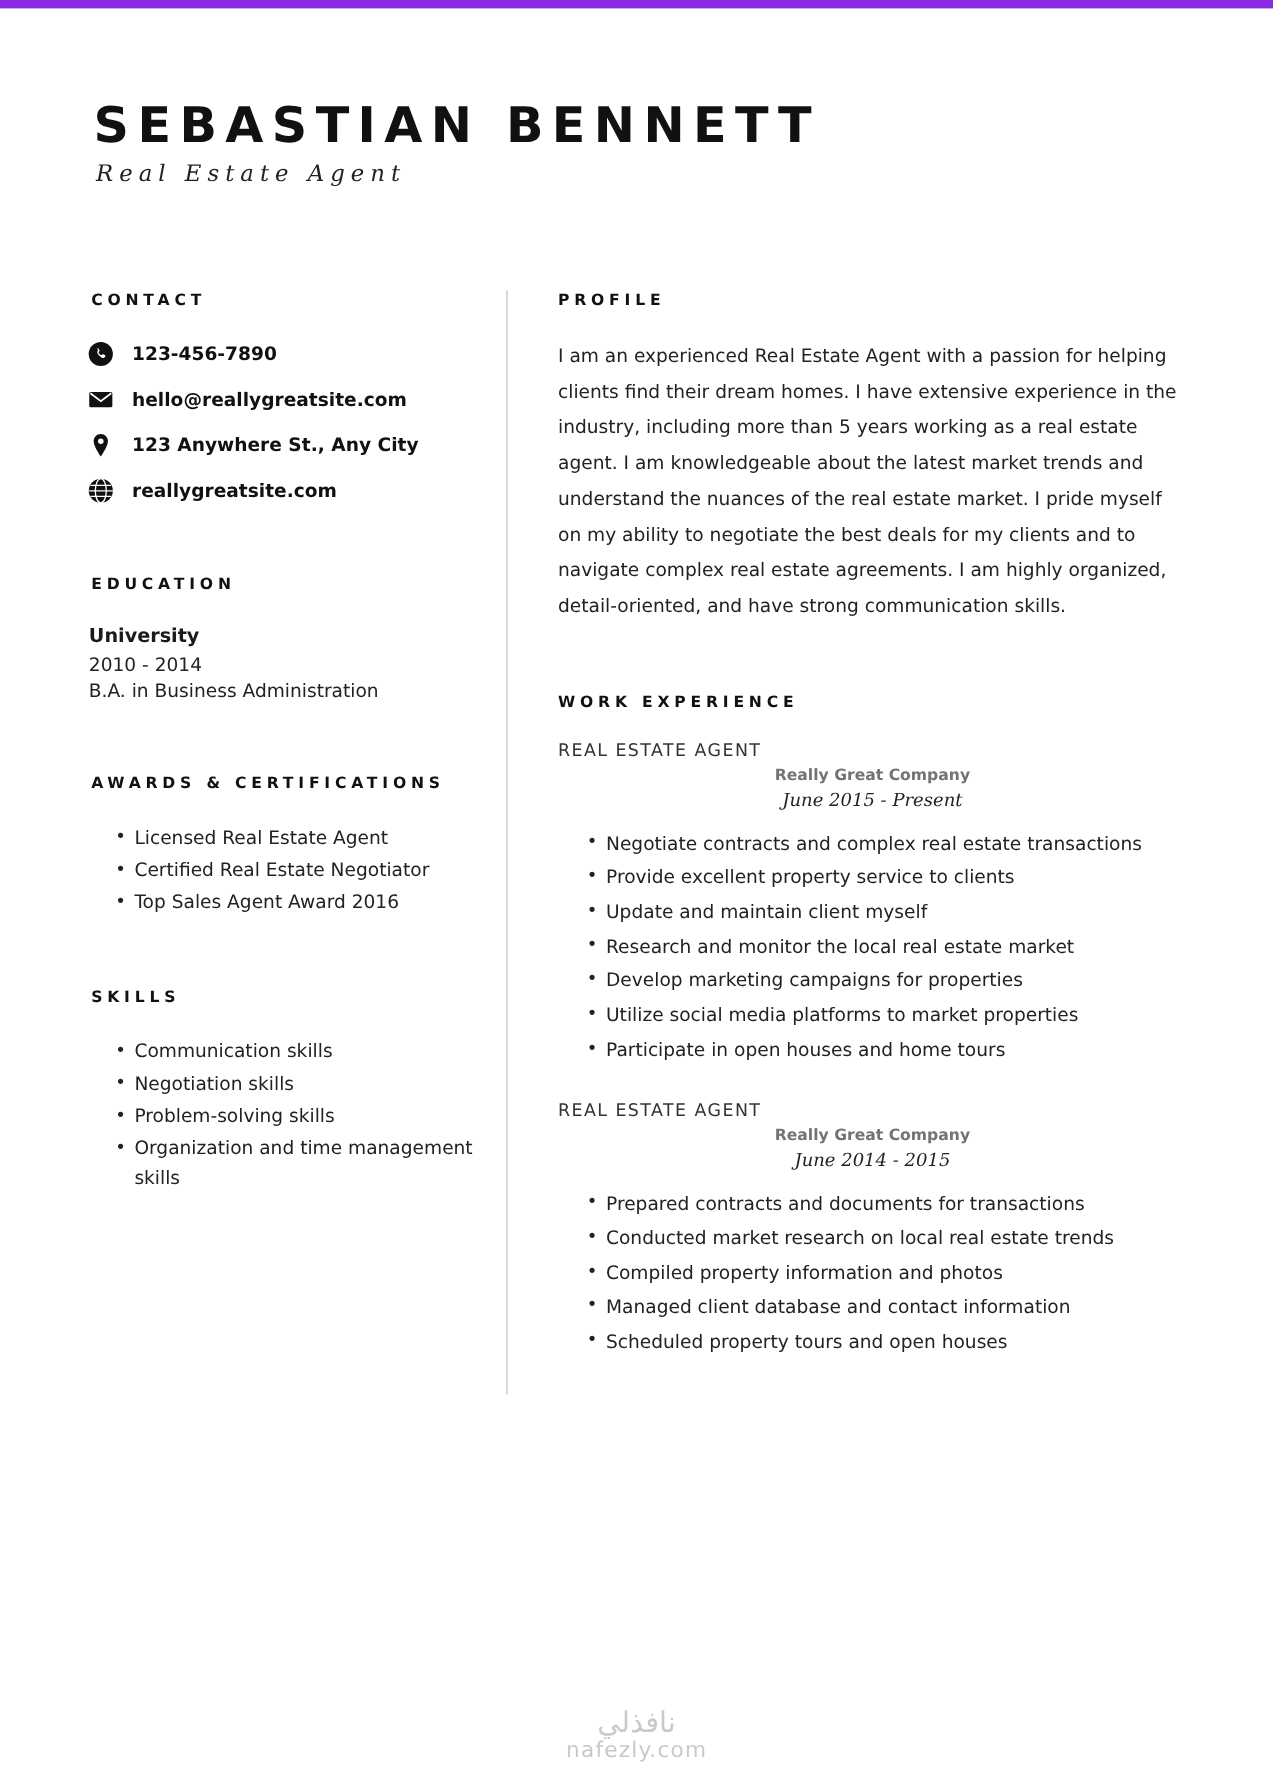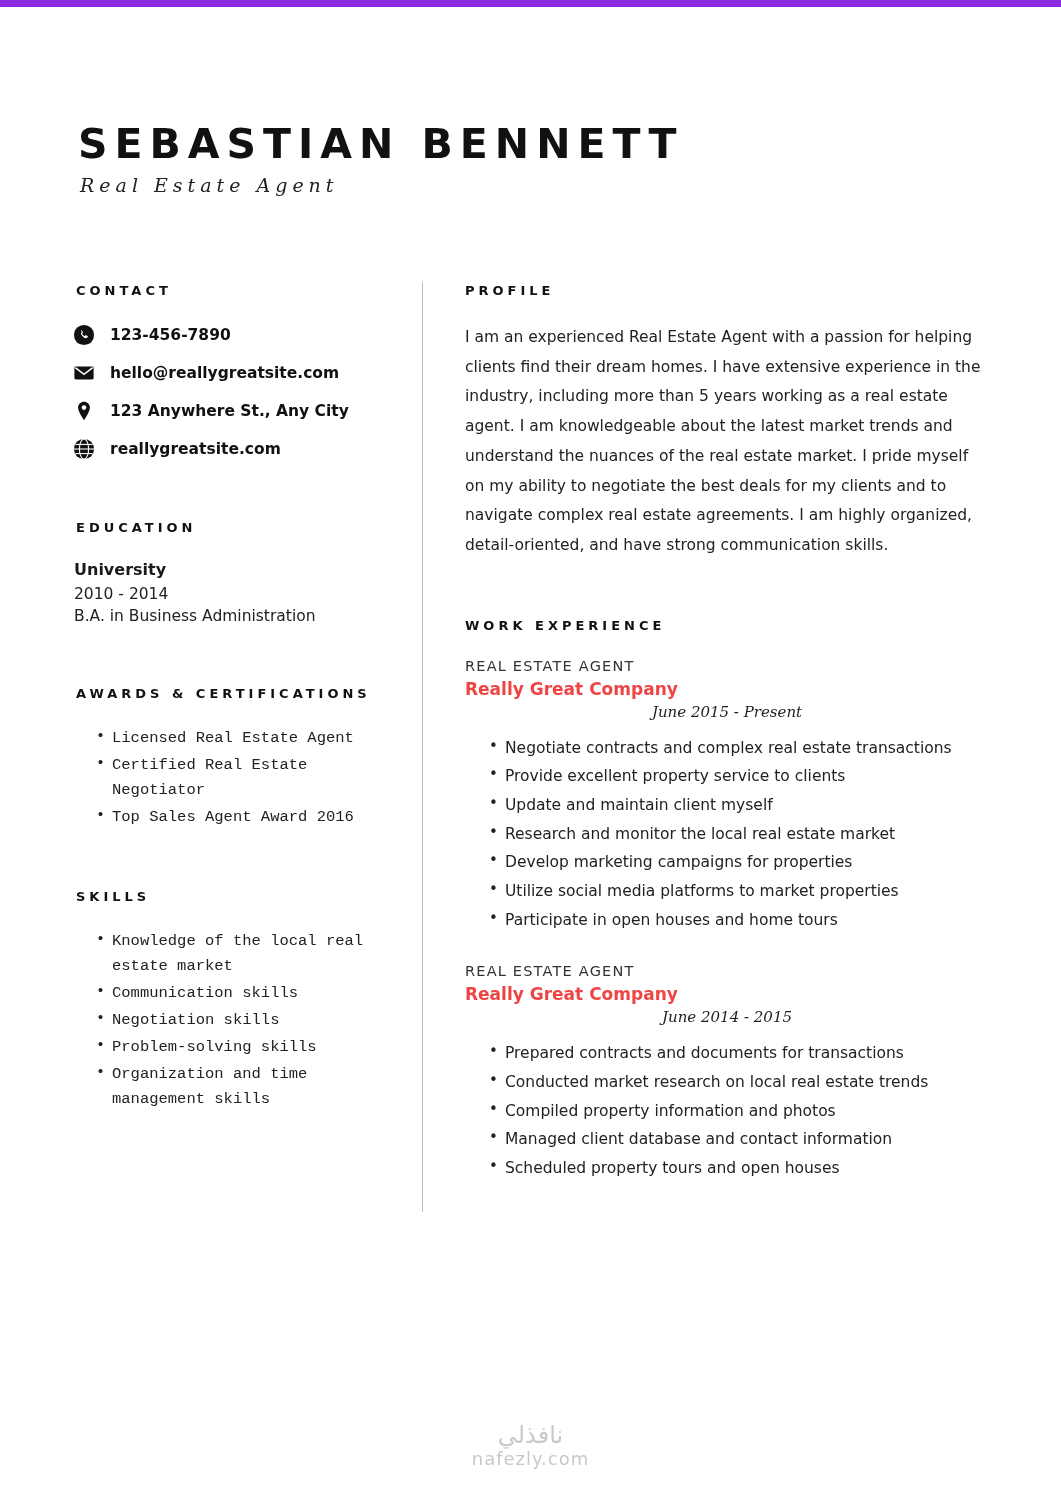--- a/index.html
+++ b/index.html
@@ -18,21 +18,21 @@
     top: 0; left: 0;
     width: 100%;
     height: 7px;
     background: #8a2be2;
   }
   .page {
     position: absolute;
     top: 0; left: 0;
     width: 1061px;
     height: 1047px;
-    padding: 120px 72px 0 72px;
+    padding: 80px 72px 0 72px;
   }
   .name {
     font-size: 41px;
     font-weight: bold;
     letter-spacing: 7px;
     color: #111;
     margin: 0 0 6px 6px;
     font-family: "DejaVu Sans", sans-serif;
   }
   .job-title {
@@ -117,40 +117,41 @@
     margin-bottom: 2px;
   }
   ul.bullets li::before {
     content: "\2022";
     position: absolute;
     left: 0;
     top: -1px;
     font-size: 15px;
     color: #222;
   }
-  .left-section { margin-bottom: 58px; font-family: Liberation Mono, monospace; }
+  .left-section { margin-bottom: 58px; }
   .profile-text {
     font-size: 15.5px;
     line-height: 1.92;
     color: #222;
     margin: 0 0 56px 2px;
     text-align: left;
   }
   .job-entry { margin-bottom: 30px; }
   .job-role {
     font-size: 14.5px;
     letter-spacing: 1.2px;
     color: #333;
     margin: 0 0 5px 2px;
   }
   .job-company {
-    font-size: 17px;
-    font-weight: bold;
-    color: #ef4444;
+    font-size: 13px;
+    font-weight: bold;
+    color: #737373;
     margin: 0 0 4px 2px;
+    text-align: center;
   }
   .job-dates {
     font-size: 15px;
     font-style: italic;
     color: #222;
     margin: 0 0 14px 2px;
     font-family: "DejaVu Serif", serif;
     text-align: center;
   }
   .job-entry ul.bullets { padding-left: 26px; }
@@ -238,21 +239,20 @@
         <ul class="bullets">
           <li>Licensed Real Estate Agent</li>
           <li>Certified Real Estate Negotiator</li>
           <li>Top Sales Agent Award 2016</li>
         </ul>
       </div>
 
       <div class="section-title">SKILLS</div>
       <div class="left-section">
         <ul class="bullets">
-          <li>Knowledge of the local real estate market</li>
           <li>Communication skills</li>
           <li>Negotiation skills</li>
           <li>Problem-solving skills</li>
           <li>Organization and time management skills</li>
         </ul>
       </div>
 
     </div>
 
     <div class="divider"></div>

